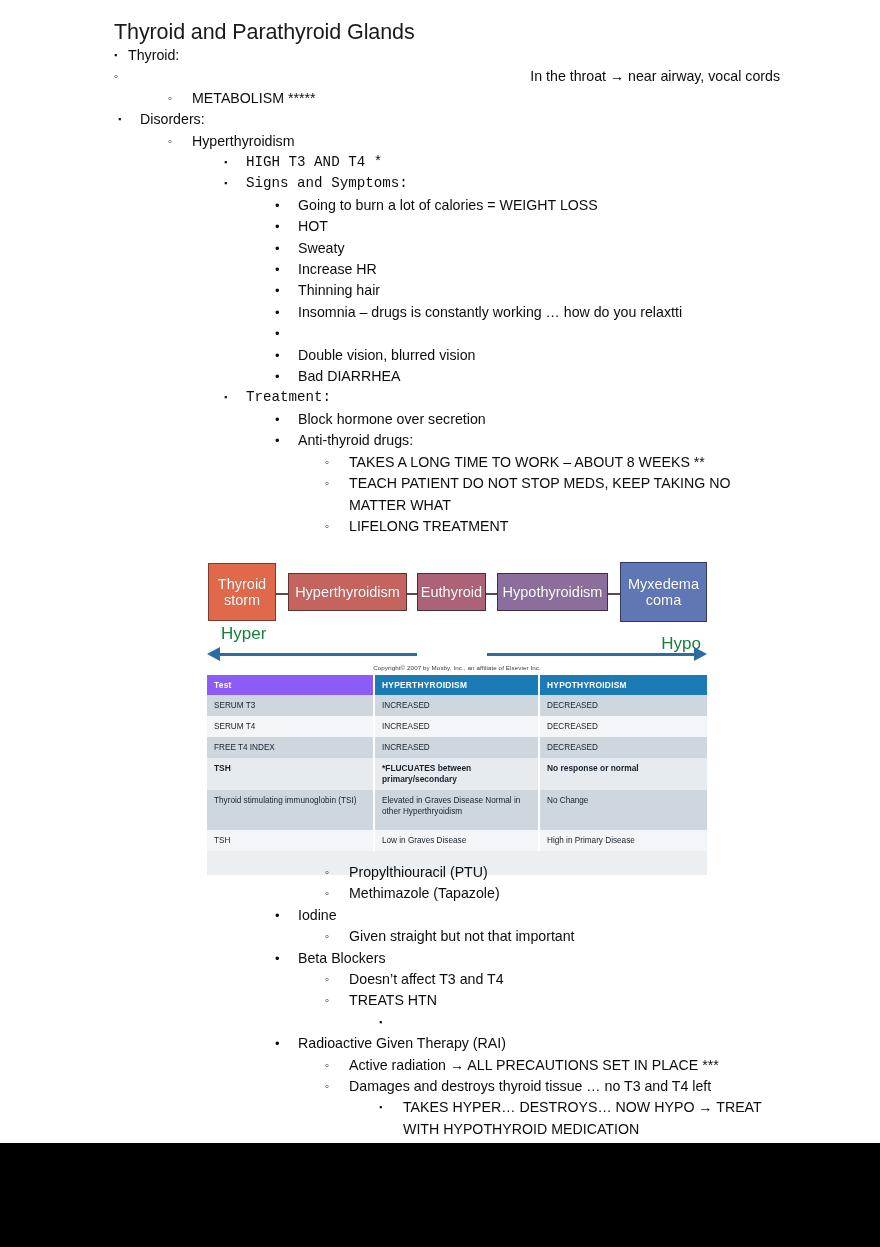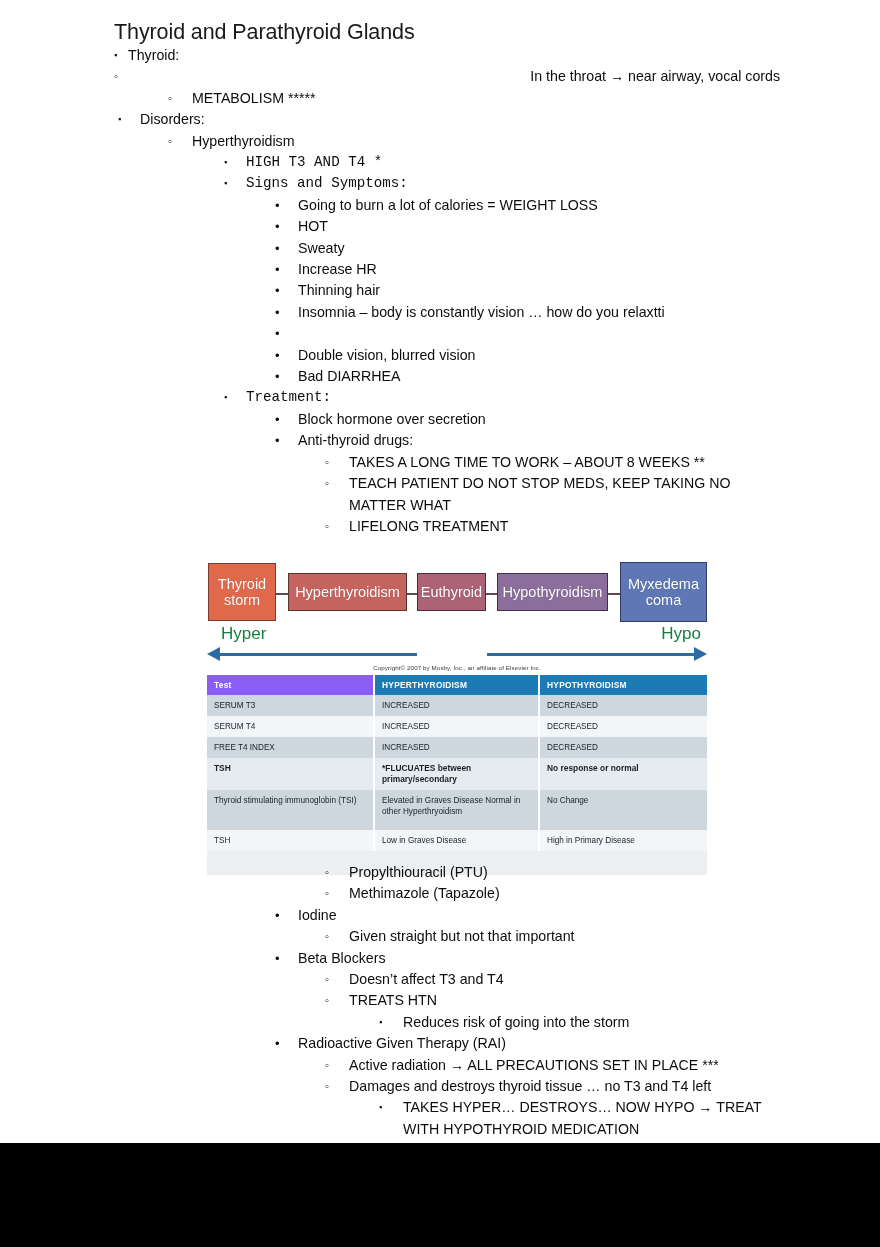--- a/index.html
+++ b/index.html
@@ -141,21 +141,21 @@
     width: 500px;
     height: 42px;
   }
   .axis-label {
     position: absolute;
     font-size: 17px;
     color: #15803d;
     top: 0;
   }
   .axis-label.left { left: 14px; }
-  .axis-label.right { right: 6px; }
+  .axis-label.right { right: 6px; margin-top: 10px; }
 
   .arrow-line {
     position: absolute;
     height: 3px;
     background: #2a6ca3;
     top: 29px;
   }
   .arrow-head {
     position: absolute;
     width: 0; height: 0;
@@ -295,21 +295,21 @@
       <div class="li lvl4 b-disc">
         <span class="bullet">•</span>
         <span class="txt">Increase HR</span>
       </div>
       <div class="li lvl4 b-disc">
         <span class="bullet">•</span>
         <span class="txt">Thinning hair</span>
       </div>
       <div class="li lvl4 b-disc">
         <span class="bullet">•</span>
-        <span class="txt">Insomnia – body is constantly vision … how do you relaxtti</span>
+        <span class="txt">Insomnia – drugs is constantly working … how do you relaxtti</span>
       </div>
       <div class="li lvl4 b-disc">
         <span class="bullet">•</span>
       </div>
       <div class="li lvl4 b-disc">
         <span class="bullet">•</span>
         <span class="txt">Double vision, blurred vision</span>
       </div>
       <div class="li lvl4 b-disc">
         <span class="bullet">•</span>
@@ -454,21 +454,20 @@
       <div class="li lvl5 b-circle">
         <span class="bullet">◦</span>
         <span class="txt">Doesn’t affect T3 and T4</span>
       </div>
       <div class="li lvl5 b-circle">
         <span class="bullet">◦</span>
         <span class="txt">TREATS HTN</span>
       </div>
       <div class="li lvl6 b-square">
         <span class="bullet">▪</span>
-        <span class="txt">Reduces risk of going into the storm</span>
       </div>
       <div class="li lvl4 b-disc">
         <span class="bullet">•</span>
         <span class="txt">Radioactive Given Therapy (RAI)</span>
       </div>
       <div class="li lvl5 b-circle">
         <span class="bullet">◦</span>
         <span class="txt">Active radiation → ALL PRECAUTIONS SET IN PLACE ***</span>
       </div>
       <div class="li lvl5 b-circle">

